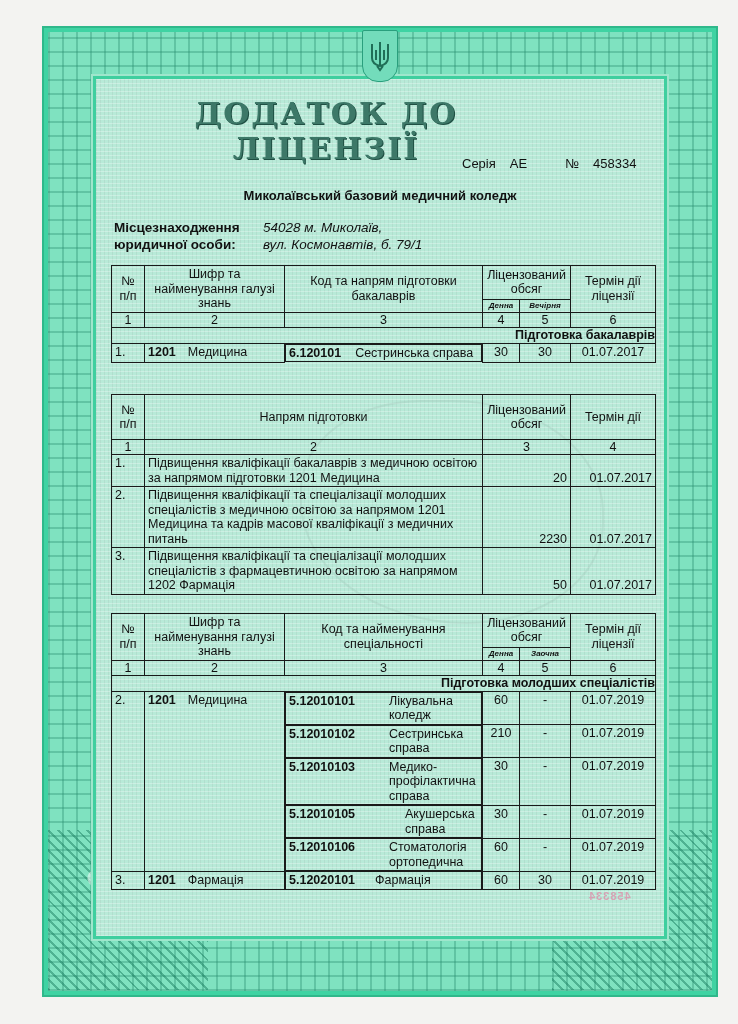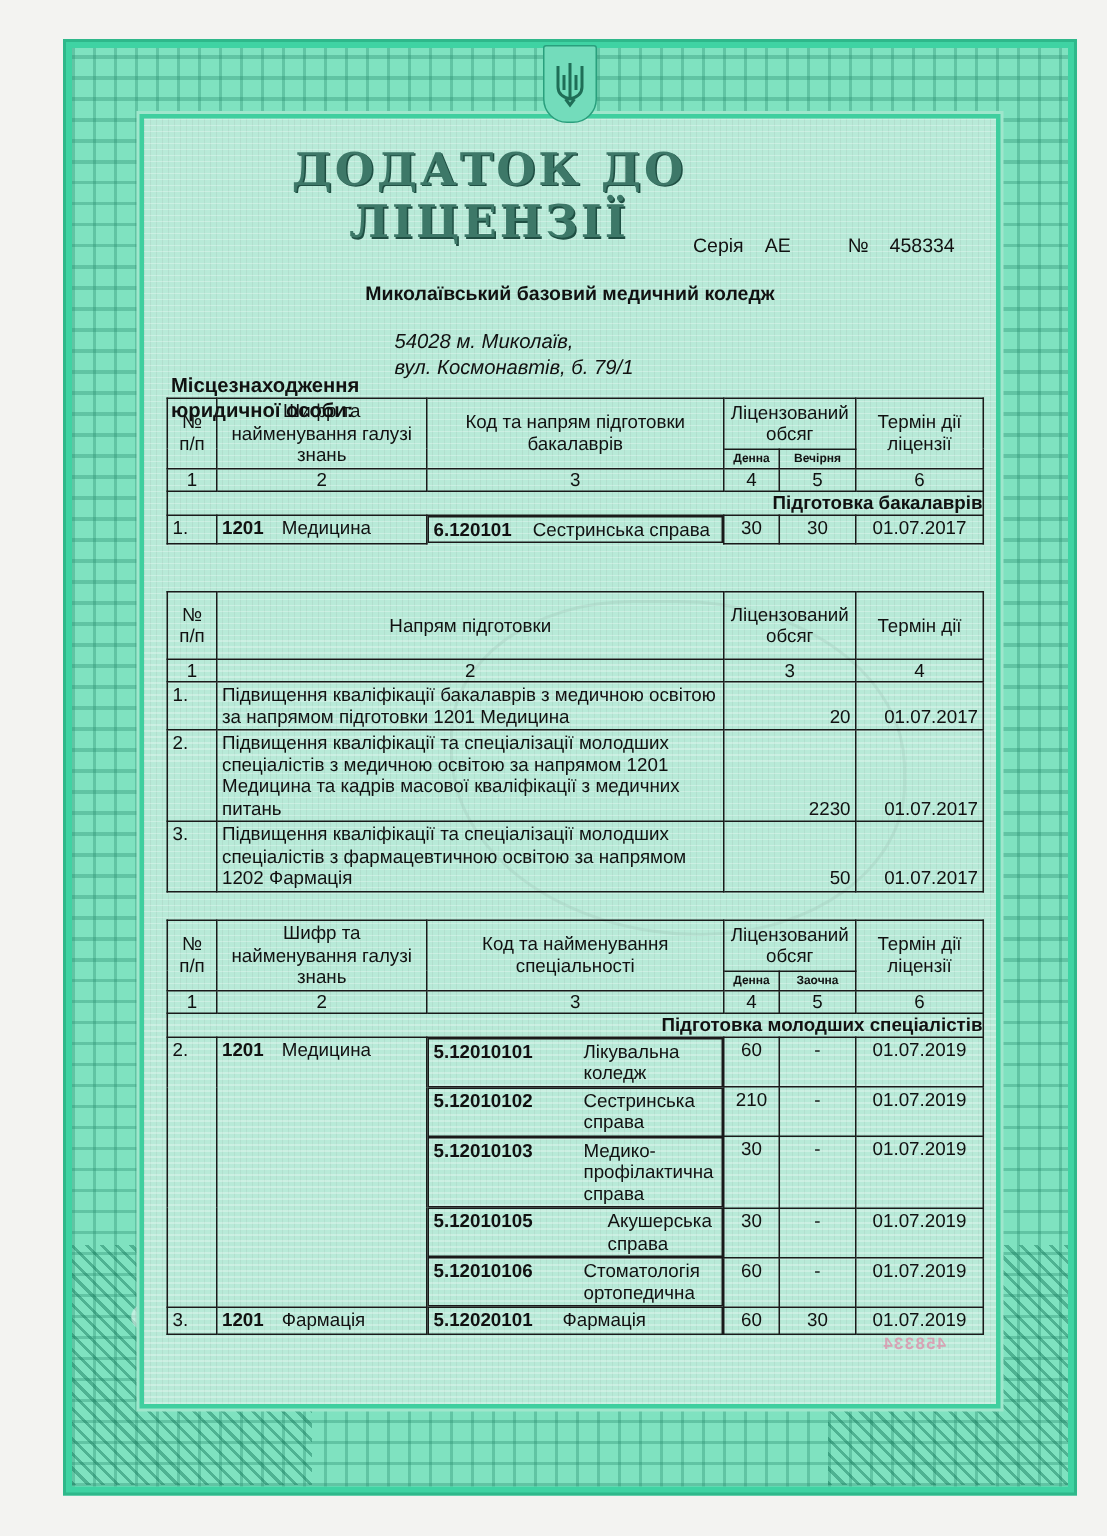--- a/index.html
+++ b/index.html
@@ -53,37 +53,37 @@
   .series {
     position:absolute; top:156px; left:462px; font-size:13px;
   }
   .series span { margin-right:14px; }
   .series .gap { margin-right:38px; }
   .college {
     position:absolute; top:188px; left:96px; width:568px; text-align:center;
     font-weight:bold; font-size:13px;
   }
   .address-label {
-    position:absolute; left:114px; top:219px; font-weight:bold; font-size:13.5px; line-height:17px;margin-top:29px;
+    position:absolute; left:114px; top:219px; font-weight:bold; font-size:13.5px; line-height:17px;
   }
   .address-value {
     position:absolute; left:263px; top:219px; font-size:13.5px; line-height:17px;font-style:italic;
   }
   table.lic {
     position:absolute; left:111px; border-collapse:collapse; font-size:12.5px;
     table-layout:fixed;
   }
   table.lic td, table.lic th {
     border:1px solid #1a1a1a; padding:1px 3px; vertical-align:top; font-weight:normal;
     line-height:14.5px;
   }
   table.lic th { text-align:center; vertical-align:middle; font-size:12.5px; }
   table.lic .num td { text-align:center; padding:0; line-height:14px; }
   table.lic .section td { text-align:right; font-weight:bold; padding:0; line-height:15px; }
-  th.small { font-size:8px !important; font-weight:bold !important; padding:0 !important; line-height:11px !important; }
+  th.small { font-size:8px !important; font-weight:bold !important; padding:0 !important; line-height:11px !important;font-style:italic; }
   .c { text-align:center;margin-top:40px; }
   .r { text-align:right; }
   .b { font-weight:bold; }
   .bottom { vertical-align:bottom !important;text-align:right; }
   #t1 { top:265px; width:544px; }
   #t2 { top:394px; width:544px; }
   #t3 { top:613px; width:544px; }
   .code-gap { display:inline-block; width:12px; }
   .stamp {
     position:absolute; left:588px; top:890px; color:#e08aa8; font-weight:bold;

